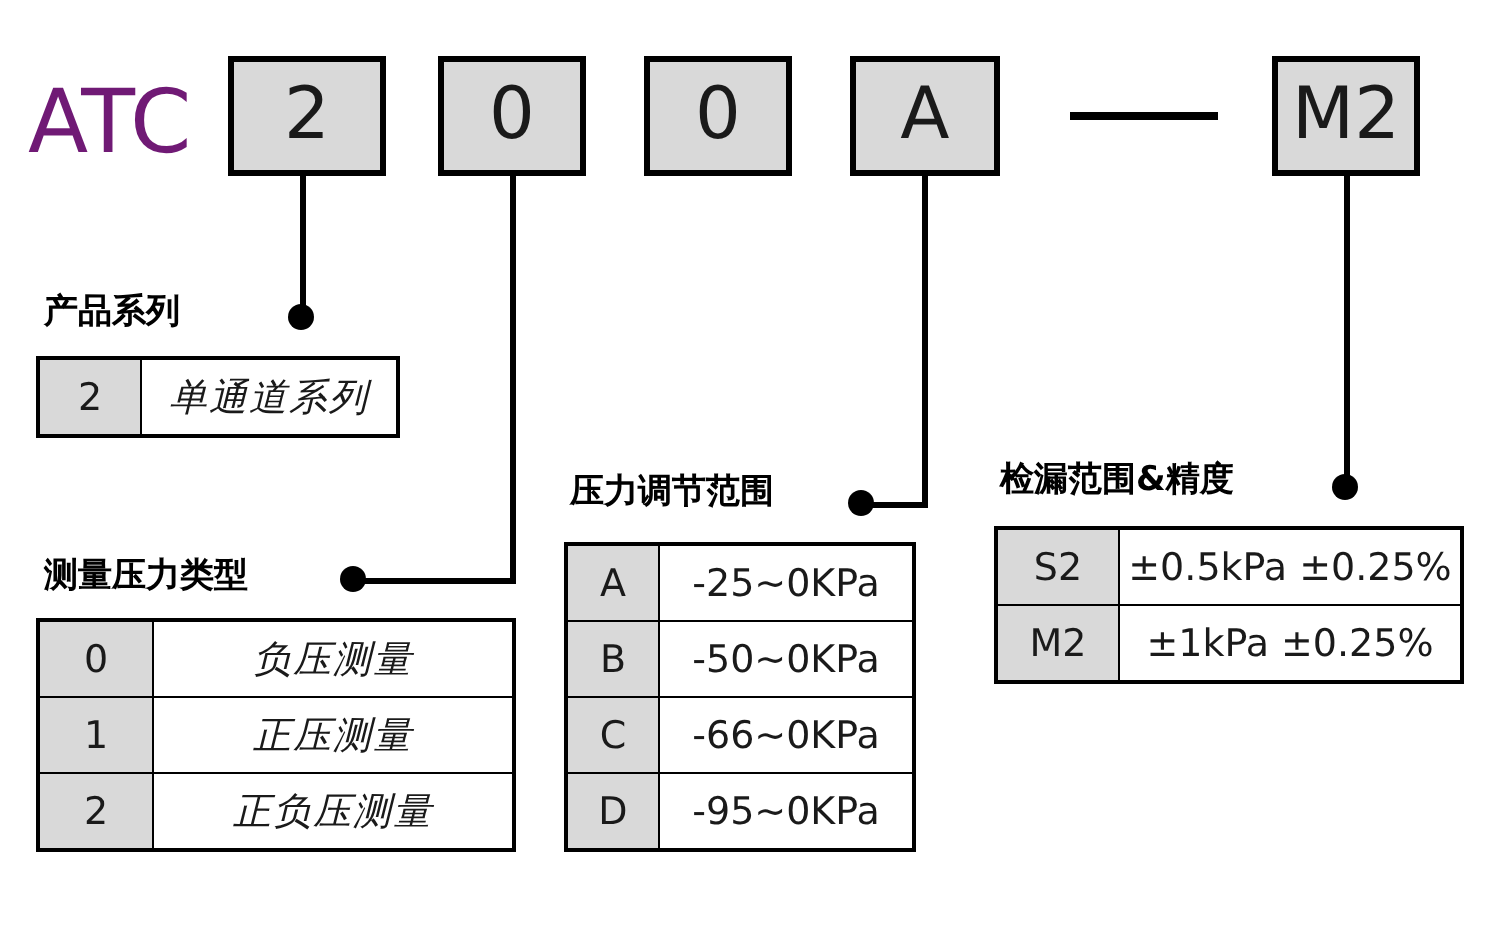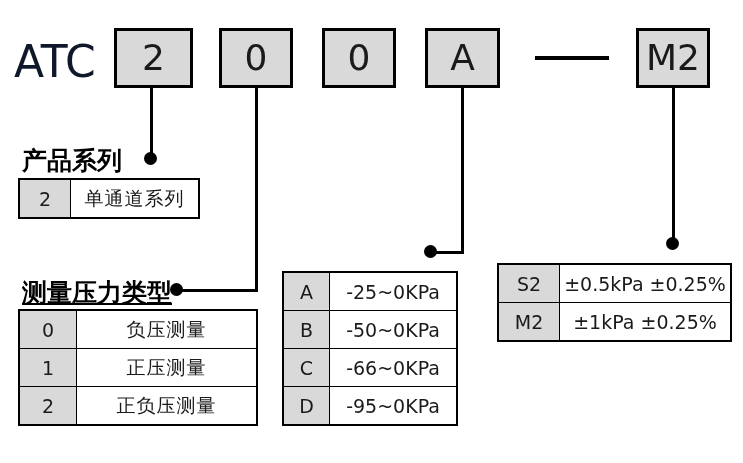--- a/index.html
+++ b/index.html
@@ -18,21 +18,21 @@
     background: #ffffff;
     overflow: hidden;
   }
 
   
   .brand {
     position: absolute;
     font-size: 44px;
     letter-spacing: 0px;
     line-height: 1;
-    color: #0f172a;
+    color: #701a75;
     white-space: nowrap;
   }
   .code-box {
     position: absolute;
     background: #d9d9d9;
     border: 3px solid #000000;
     box-sizing: border-box;
     display: flex;
     align-items: center;
     justify-content: center;
@@ -63,21 +63,21 @@
     height: 13px;
     border-radius: 50%;
     background: #000000;
   }
 
   
   .heading {
     position: absolute;
     font-family: "DejaVu Sans", "Liberation Sans", sans-serif;
     font-weight: bold;
-    font-size: 25px;
+    font-size: 17px;
     line-height: 1;
     white-space: nowrap;
     color: #000000;
   }
 
   
   .tbl {
     position: absolute;
     border-collapse: collapse;
     border: 2px solid #000000;
@@ -96,20 +96,21 @@
   }
   .tbl td.key {
     background: #d9d9d9;
   }
   .tbl td.val {
     background: #ffffff;
   }
   .tbl.cjk td.val {
     font-size: 19px;
     letter-spacing: 1px;
+    font-style: italic;
   }
 </style>
 </head>
 <body>
 
 <div id="page">
 
   <div class="brand" style="left:14px; top:40px;">ATC</div>
 
   <div class="code-box" style="left:114px; top:28px; width:79px; height:60px;">2</div>
@@ -141,38 +142,39 @@
   <div class="heading" style="left:22px; top:148px;">产品系列</div>
   <table class="tbl cjk" style="left:18px; top:178px; width:182px;">
     <tbody>
         <tr>
       <td class="key" style="width:50px;">2</td>
       <td class="val">单通道系列</td>
     </tr>
   </tbody>
     </table>
 
-  <div class="heading" style="left:22px; top:280px;text-decoration:underline;">测量压力类型</div>
+  <div class="heading" style="left:22px; top:280px;">测量压力类型</div>
   <table class="tbl cjk" style="left:18px; top:309px; width:240px;">
     <tbody>
         <tr>
       <td class="key" style="width:56px;">0</td>
       <td class="val">负压测量</td>
     </tr>
     <tr>
       <td class="key">1</td>
       <td class="val">正压测量</td>
     </tr>
     <tr>
       <td class="key">2</td>
       <td class="val">正负压测量</td>
     </tr>
   </tbody>
     </table>
 
+  <div class="heading" style="left:285px; top:238px;">压力调节范围</div>
   <table class="tbl" style="left:282px; top:271px; width:176px;">
     <tbody>
         <tr>
       <td class="key" style="width:45px;">A</td>
       <td class="val">-25~0KPa</td>
     </tr>
     <tr>
       <td class="key">B</td>
       <td class="val">-50~0KPa</td>
     </tr>
@@ -180,20 +182,21 @@
       <td class="key">C</td>
       <td class="val">-66~0KPa</td>
     </tr>
     <tr>
       <td class="key">D</td>
       <td class="val">-95~0KPa</td>
     </tr>
   </tbody>
     </table>
 
+  <div class="heading" style="left:500px; top:232px;">检漏范围&amp;精度</div>
   <table class="tbl" style="left:497px; top:263px; width:235px;">
     <tbody>
         <tr>
       <td class="key" style="width:60px;">S2</td>
       <td class="val">±0.5kPa ±0.25%</td>
     </tr>
     <tr>
       <td class="key">M2</td>
       <td class="val">±1kPa ±0.25%</td>
     </tr>

